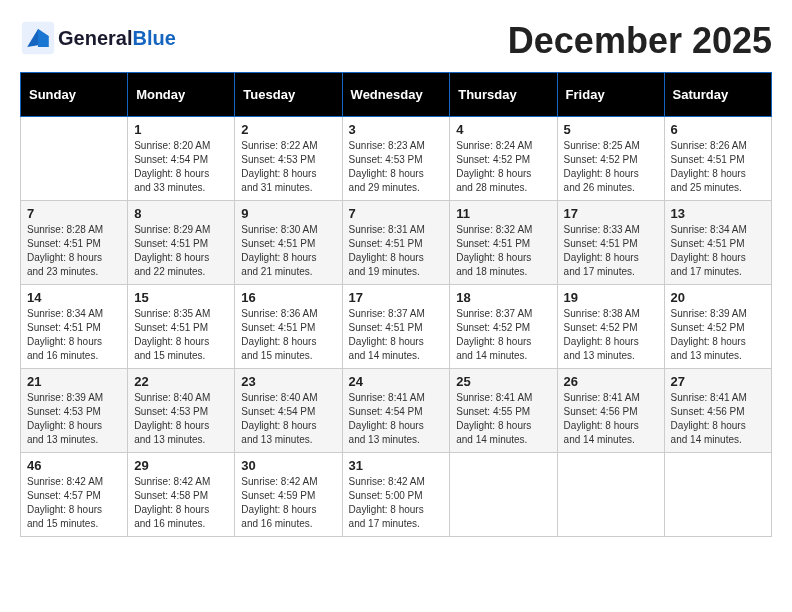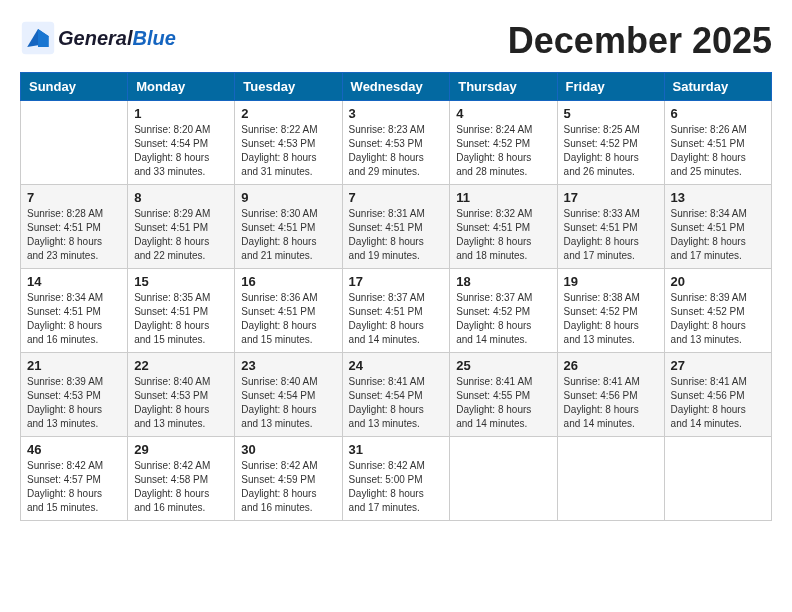--- a/index.html
+++ b/index.html
@@ -12,21 +12,20 @@
     }
     .header {
       display: flex;
       justify-content: space-between;
       align-items: flex-start;
       margin-bottom: 10px;
     }
     .logo {
       display: flex;
       align-items: center;
-      font-style: italic;
     }
     .logo-text {
       font-size: 20px;
       font-weight: bold;
       color: #1a1a2e;
       line-height: 1.2;
     }
     .logo-text .blue { color: #1565c0; }
     .logo-icon {
       width: 36px;
@@ -44,24 +43,24 @@
     .subtitle {
       font-size: 15px;
       color: #555;
     }
     .calendar {
       width: 100%;
       border-collapse: collapse;
       border: 1px solid #ccc;
     }
     .calendar th {
-      background-color: #0369a1;
+      background-color: #000000;
       color: #fff;
       font-size: 13px;
-      padding: 6px 8px;
+      padding: 14px 8px;
       text-align: left;
       border: 1px solid #1565c0;
     }
     .calendar td {
       vertical-align: top;
       border: 1px solid #ccc;
       padding: 5px 6px;
       font-size: 10.5px;
       color: #333;
       width: 108px;

